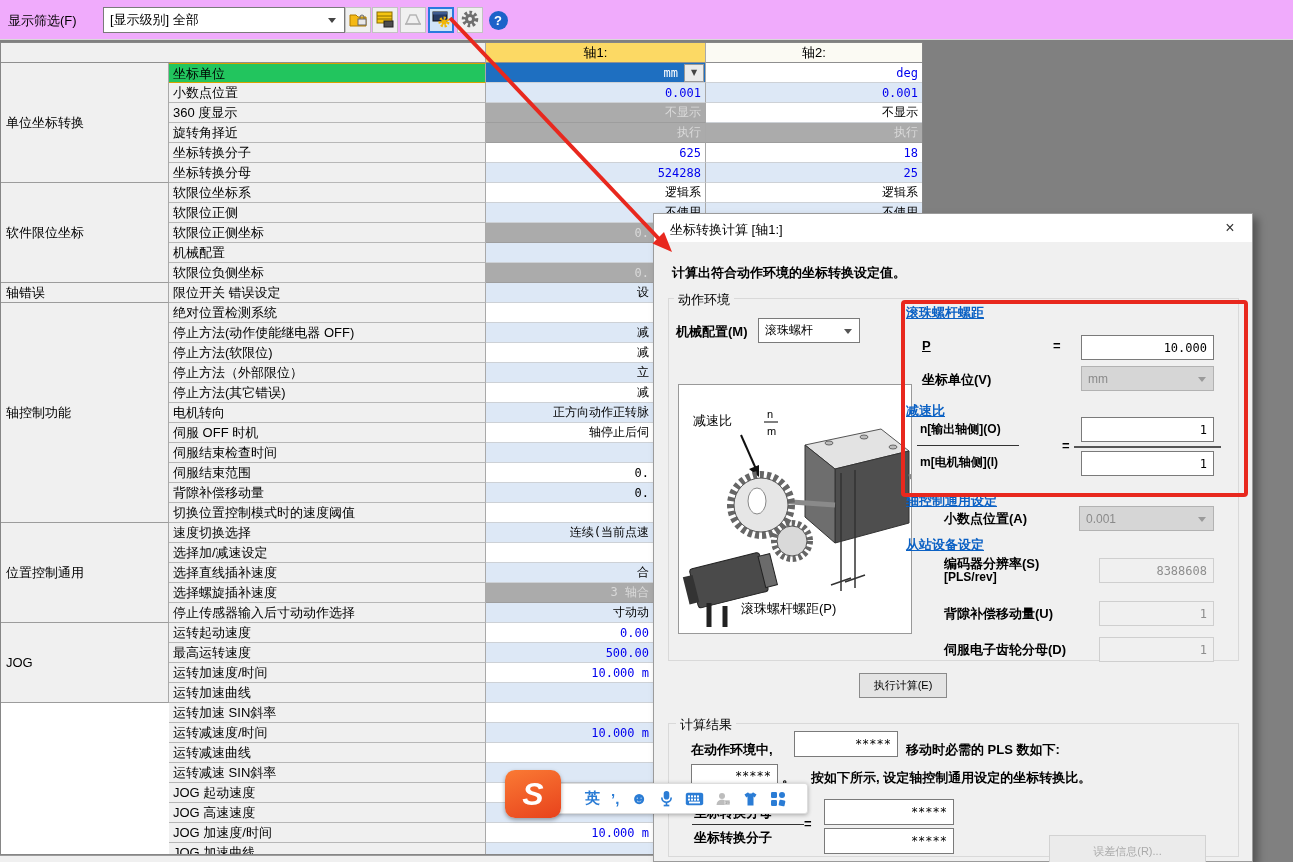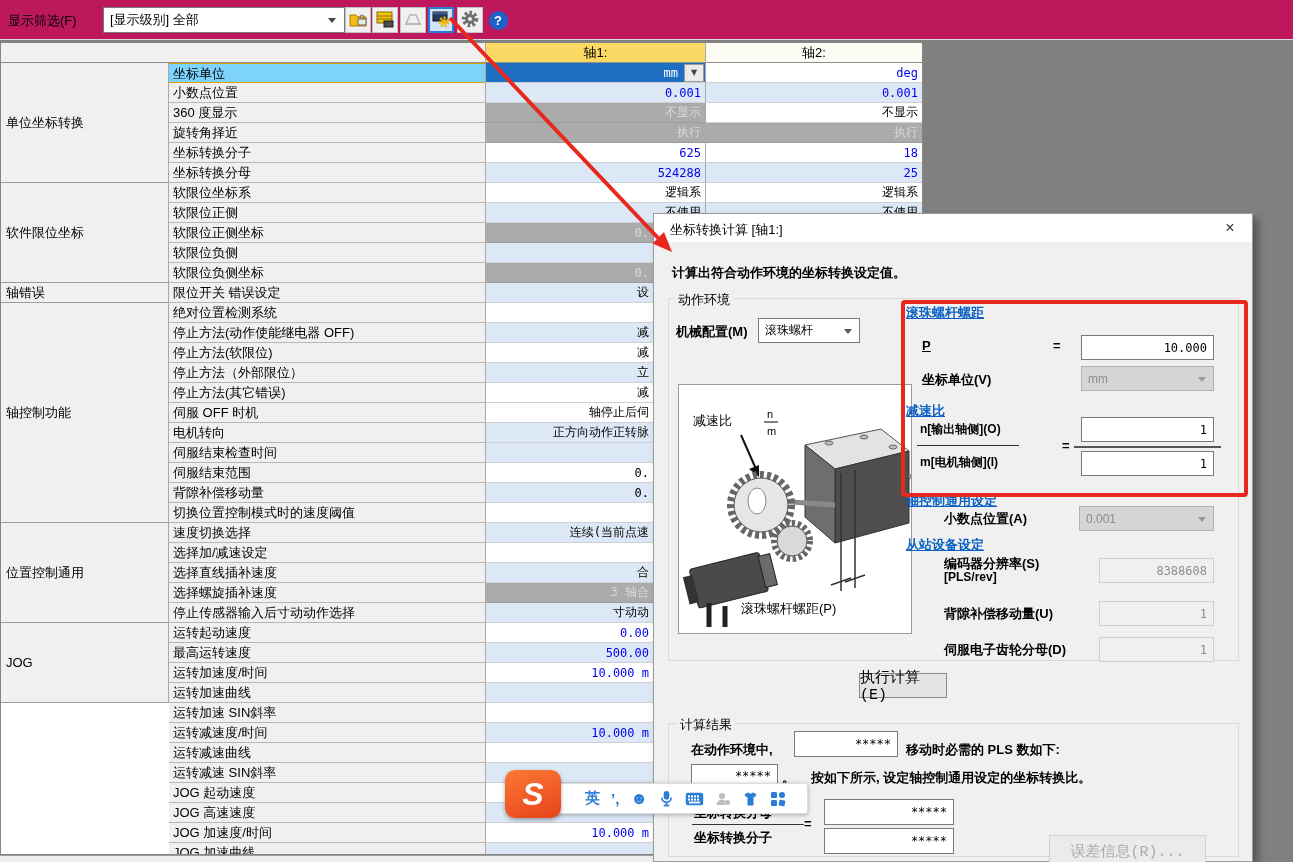--- a/index.html
+++ b/index.html
@@ -1,19 +1,19 @@
 <!DOCTYPE html>
 <html><head>
 <meta charset="utf-8">
 <style>
   html,body{margin:0;padding:0;width:1293px;height:862px;overflow:hidden;background:#808080;
     font-family:"Liberation Sans","DejaVu Sans",sans-serif;}
   *{box-sizing:border-box;}
   
-  #toolbar{position:absolute;left:0;top:0;width:1293px;height:40px;background:#be185d;border-bottom:1px solid #d9d9d9;}
+  #toolbar{position:absolute;left:0;top:0;width:1293px;height:40px;background:#f0abfc;border-bottom:1px solid #d9d9d9;}
   #filterLabel{position:absolute;left:8px;top:12px;font-size:13px;color:#000;}
   #filterCombo{position:absolute;left:103px;top:7px;width:242px;height:26px;background:#fff;border:1px solid #7a7a7a;
     font-size:13px;line-height:24px;padding-left:6px;color:#000;}
   #filterCombo .chev{position:absolute;right:8px;top:10px;width:0;height:0;border-left:4px solid transparent;
     border-right:4px solid transparent;border-top:5px solid #444;}
   .tbtn{position:absolute;top:7px;width:26px;height:26px;background:#f0f0f0;border:1px solid #c2c2c2;
     display:flex;align-items:center;justify-content:center;padding:0;}
   .tbtn.sel{border:2px solid #2a7ade;background:#cfe4f8;}
   .helpcirc{width:19px;height:19px;border-radius:50%;background:#1d62c9;color:#fff;font-weight:bold;font-size:13px;
     display:flex;align-items:center;justify-content:center;}
@@ -23,21 +23,21 @@
   .h0{width:485px;background:#f0f0f0;border-right:1px solid #a9a9a9;border-bottom:1px solid #8f8f8f;}
   .h1{width:220px;background:#fcd964;border-right:1px solid #a9a9a9;border-bottom:1px solid #8f8f8f;text-align:center;font-size:13px;line-height:19px;}
   .h2{flex:1;background:#fbfaf3;border-bottom:1px solid #8f8f8f;text-align:center;font-size:13px;line-height:19px;}
   #groups{position:absolute;left:0;top:20px;width:168px;}
   .gcell{border-right:1px solid #a9a9a9;border-bottom:1px solid #9c9c9c;background:#f0f0f0;display:flex;align-items:center;
     padding-left:5px;font-size:13px;white-space:nowrap;overflow:hidden;}
   #rows{position:absolute;left:168px;top:20px;right:0;}
   .trow{display:flex;height:20px;}
   .pc{width:317px;background:#f0f0f0;border-right:1px solid #a9a9a9;border-bottom:1px solid #b7b7b7;
     font-size:13px;line-height:19px;padding-left:4px;white-space:nowrap;overflow:hidden;}
-  .psel{background:#7dd3fc;border-top:1px solid #d8a200;border-bottom:1px solid #d8a200;}
+  .psel{background:#22c55e;border-top:1px solid #d8a200;border-bottom:1px solid #d8a200;}
   .vc{border-bottom:1px solid #cdd1d6;display:flex;justify-content:flex-end;align-items:center;
     font-family:"DejaVu Sans Mono",monospace;font-size:12px;padding-right:4px;white-space:nowrap;overflow:hidden;background:#fff;color:#000;}
   .c1{width:220px;border-right:1px solid #a9a9a9;}
   .c2{flex:1;}
   .z{background:#dde8f6;}
   .blue{color:#0000ee;}
   .dis{background:#ababab;color:#d9d9d9;border-bottom:1px solid #9d9d9d;}
   .clip{padding-right:56px;}
   .selcell{background:#1e6fc1;color:#fff;padding:0;}
   .selv{flex:1;text-align:right;padding-right:6px;}
@@ -60,22 +60,22 @@
   .fld{position:absolute;background:#fff;border:1px solid #7a7a7a;font-family:"DejaVu Sans Mono",monospace;
     font-size:12px;text-align:right;padding:0 6px;display:flex;align-items:center;justify-content:flex-end;color:#000;}
   .fld.dis{background:#f0f0f0;border:1px solid #cfcfcf;color:#8e8e8e;}
   .combo{position:absolute;background:#fff;border:1px solid #7a7a7a;font-size:12px;display:flex;align-items:center;
     padding-left:6px;color:#000;}
   .combo .chev{position:absolute;right:7px;top:50%;margin-top:-2px;width:0;height:0;border-left:4px solid transparent;
     border-right:4px solid transparent;border-top:5px solid #555;}
   .combo.dis{background:#d6d6d6;border:1px solid #b2b2b2;color:#8a8a8a;}
   .combo.dis .chev{border-top-color:#9a9a9a;}
   .fracline{position:absolute;background:#333;height:1px;}
-  .btn{position:absolute;background:#e4e4e4;border:1px solid #8a8a8a;font-size:15px;display:flex;align-items:center;
-    justify-content:center;color:#000;font-family:Liberation Mono, monospace;}
+  .btn{position:absolute;background:#e4e4e4;border:1px solid #8a8a8a;font-size:11px;display:flex;align-items:center;
+    justify-content:center;color:#000;}
   .btn.dis{background:#ebebeb;border:1px solid #d2d2d2;color:#aaa;}
   #imgbox{position:absolute;left:24px;top:170px;width:234px;height:250px;background:#fff;border:1px solid #999;}
   
   #anno{position:absolute;left:0;top:0;width:1293px;height:862px;z-index:50;pointer-events:none;}
   #ime{position:absolute;left:505px;top:765px;width:320px;height:60px;z-index:60;}
   #imeBar{position:absolute;left:47px;top:18px;width:256px;height:31px;background:#fff;border:1px solid #ddd;
     border-radius:3px;box-shadow:0 1px 4px rgba(0,0,0,0.3);display:flex;align-items:center;gap:11px;padding-left:32px;}
   #imeLogo{position:absolute;left:0;top:5px;width:56px;height:48px;border-radius:10px;
     background:linear-gradient(160deg,#fa7a34,#e8421c);box-shadow:0 2px 4px rgba(0,0,0,0.35);
     display:flex;align-items:center;justify-content:center;color:#fff;font-weight:bold;font-size:32px;font-style:italic;}
@@ -199,21 +199,21 @@
         <div class="pc">软限位正侧</div>
         <div class="vc c1 z">不使用</div>
         <div class="vc c2 z">不使用</div>
       </div>
       <div class="trow">
         <div class="pc">软限位正侧坐标</div>
         <div class="vc c1 dis clip">0.</div>
         <div class="vc c2"></div>
       </div>
       <div class="trow">
-        <div class="pc">软限位负侧</div>
+        <div class="pc">机械配置</div>
         <div class="vc c1 z clip"></div>
         <div class="vc c2 z"></div>
       </div>
       <div class="trow">
         <div class="pc">软限位负侧坐标</div>
         <div class="vc c1 dis clip">0.</div>
         <div class="vc c2"></div>
       </div>
       <div class="trow">
         <div class="pc">限位开关 错误设定</div>
@@ -239,28 +239,28 @@
         <div class="pc">停止方法（外部限位）</div>
         <div class="vc c1 z clip">立</div>
         <div class="vc c2 z"></div>
       </div>
       <div class="trow">
         <div class="pc">停止方法(其它错误)</div>
         <div class="vc c1 clip">减</div>
         <div class="vc c2"></div>
       </div>
       <div class="trow">
+        <div class="pc">电机转向</div>
+        <div class="vc c1 z clip">正方向动作正转脉</div>
+        <div class="vc c2 z"></div>
+      </div>
+      <div class="trow">
         <div class="pc">伺服 OFF 时机</div>
         <div class="vc c1 clip">轴停止后伺</div>
         <div class="vc c2"></div>
-      </div>
-      <div class="trow">
-        <div class="pc">电机转向</div>
-        <div class="vc c1 z clip">正方向动作正转脉</div>
-        <div class="vc c2 z"></div>
       </div>
       <div class="trow">
         <div class="pc">伺服结束检查时间</div>
         <div class="vc c1 z clip"></div>
         <div class="vc c2 z"></div>
       </div>
       <div class="trow">
         <div class="pc">伺服结束范围</div>
         <div class="vc c1 clip">0.</div>
         <div class="vc c2"></div>

